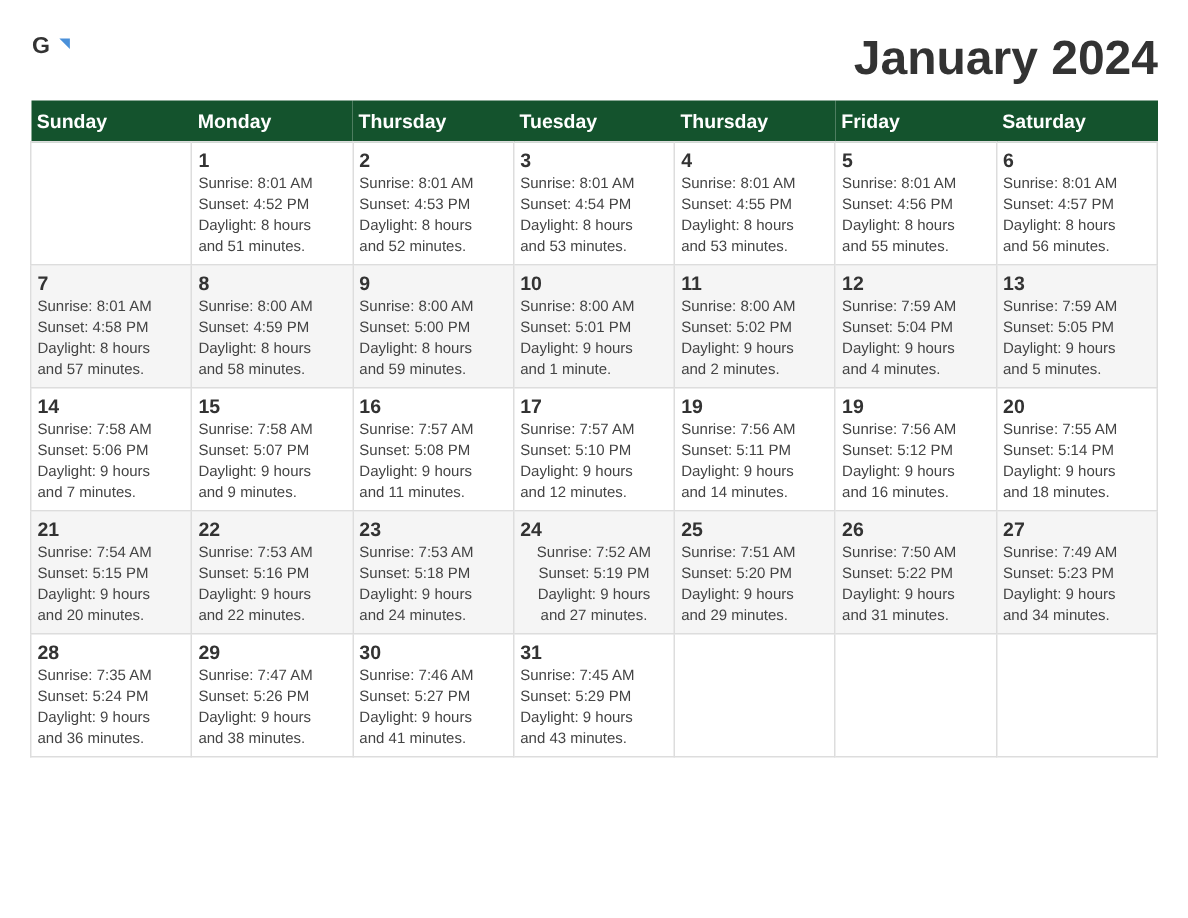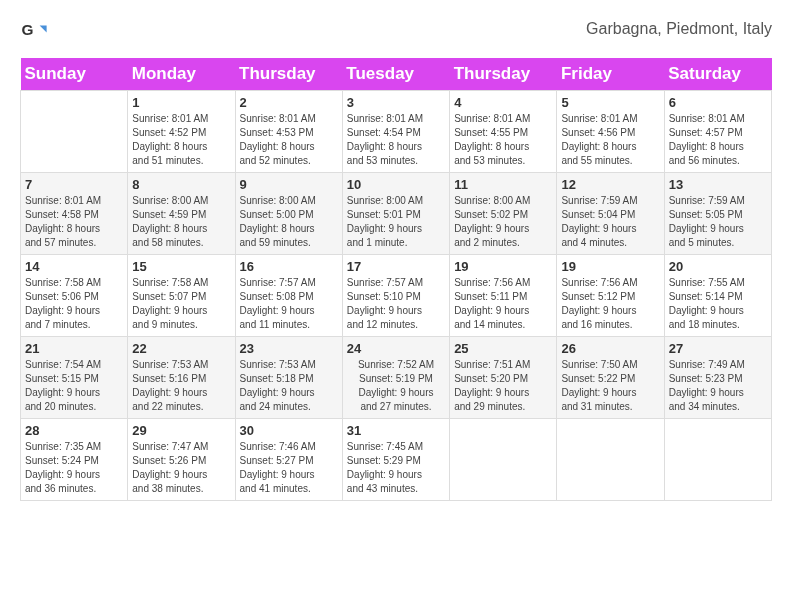--- a/index.html
+++ b/index.html
@@ -46,25 +46,25 @@
     .location-title {
       font-size: 16px;
       color: #555;
     }
     table {
       width: 100%;
       border-collapse: collapse;
       font-size: 11px;
     }
     th {
-      background-color: #d946ef;
+      background-color: #14532d;
       color: white;
       padding: 6px 4px;
       text-align: left;
-      font-size: 17px;
+      font-size: 13px;
       font-weight: bold;
     }
     td {
       border: 1px solid #ddd;
       vertical-align: top;
       padding: 4px;
       width: calc(100% / 7);
       min-height: 80px;
     }
     tr:nth-child(even) td {
@@ -93,21 +93,21 @@
 <body>
 
 <div class="header">
   <div class="logo">
     <svg class="logo-icon" viewBox="0 0 40 40">
       <text x="2" y="22" font-size="22" font-weight="bold" fill="#333">G</text>
       <polygon points="28,8 38,8 38,18" fill="#4a90d9"></polygon>
     </svg>
   </div>
   <div class="title-block">
-    <div class="location-title">Garbagna, Piedmont, Italy</div>
+    <div class="month-title">January 2024</div>
   </div>
 </div>
 
 <table>
   <thead>
     <tr>
     <th>Sunday</th>
         <th>Monday</th>
         <th>Thursday</th>
         <th>Tuesday</th>

